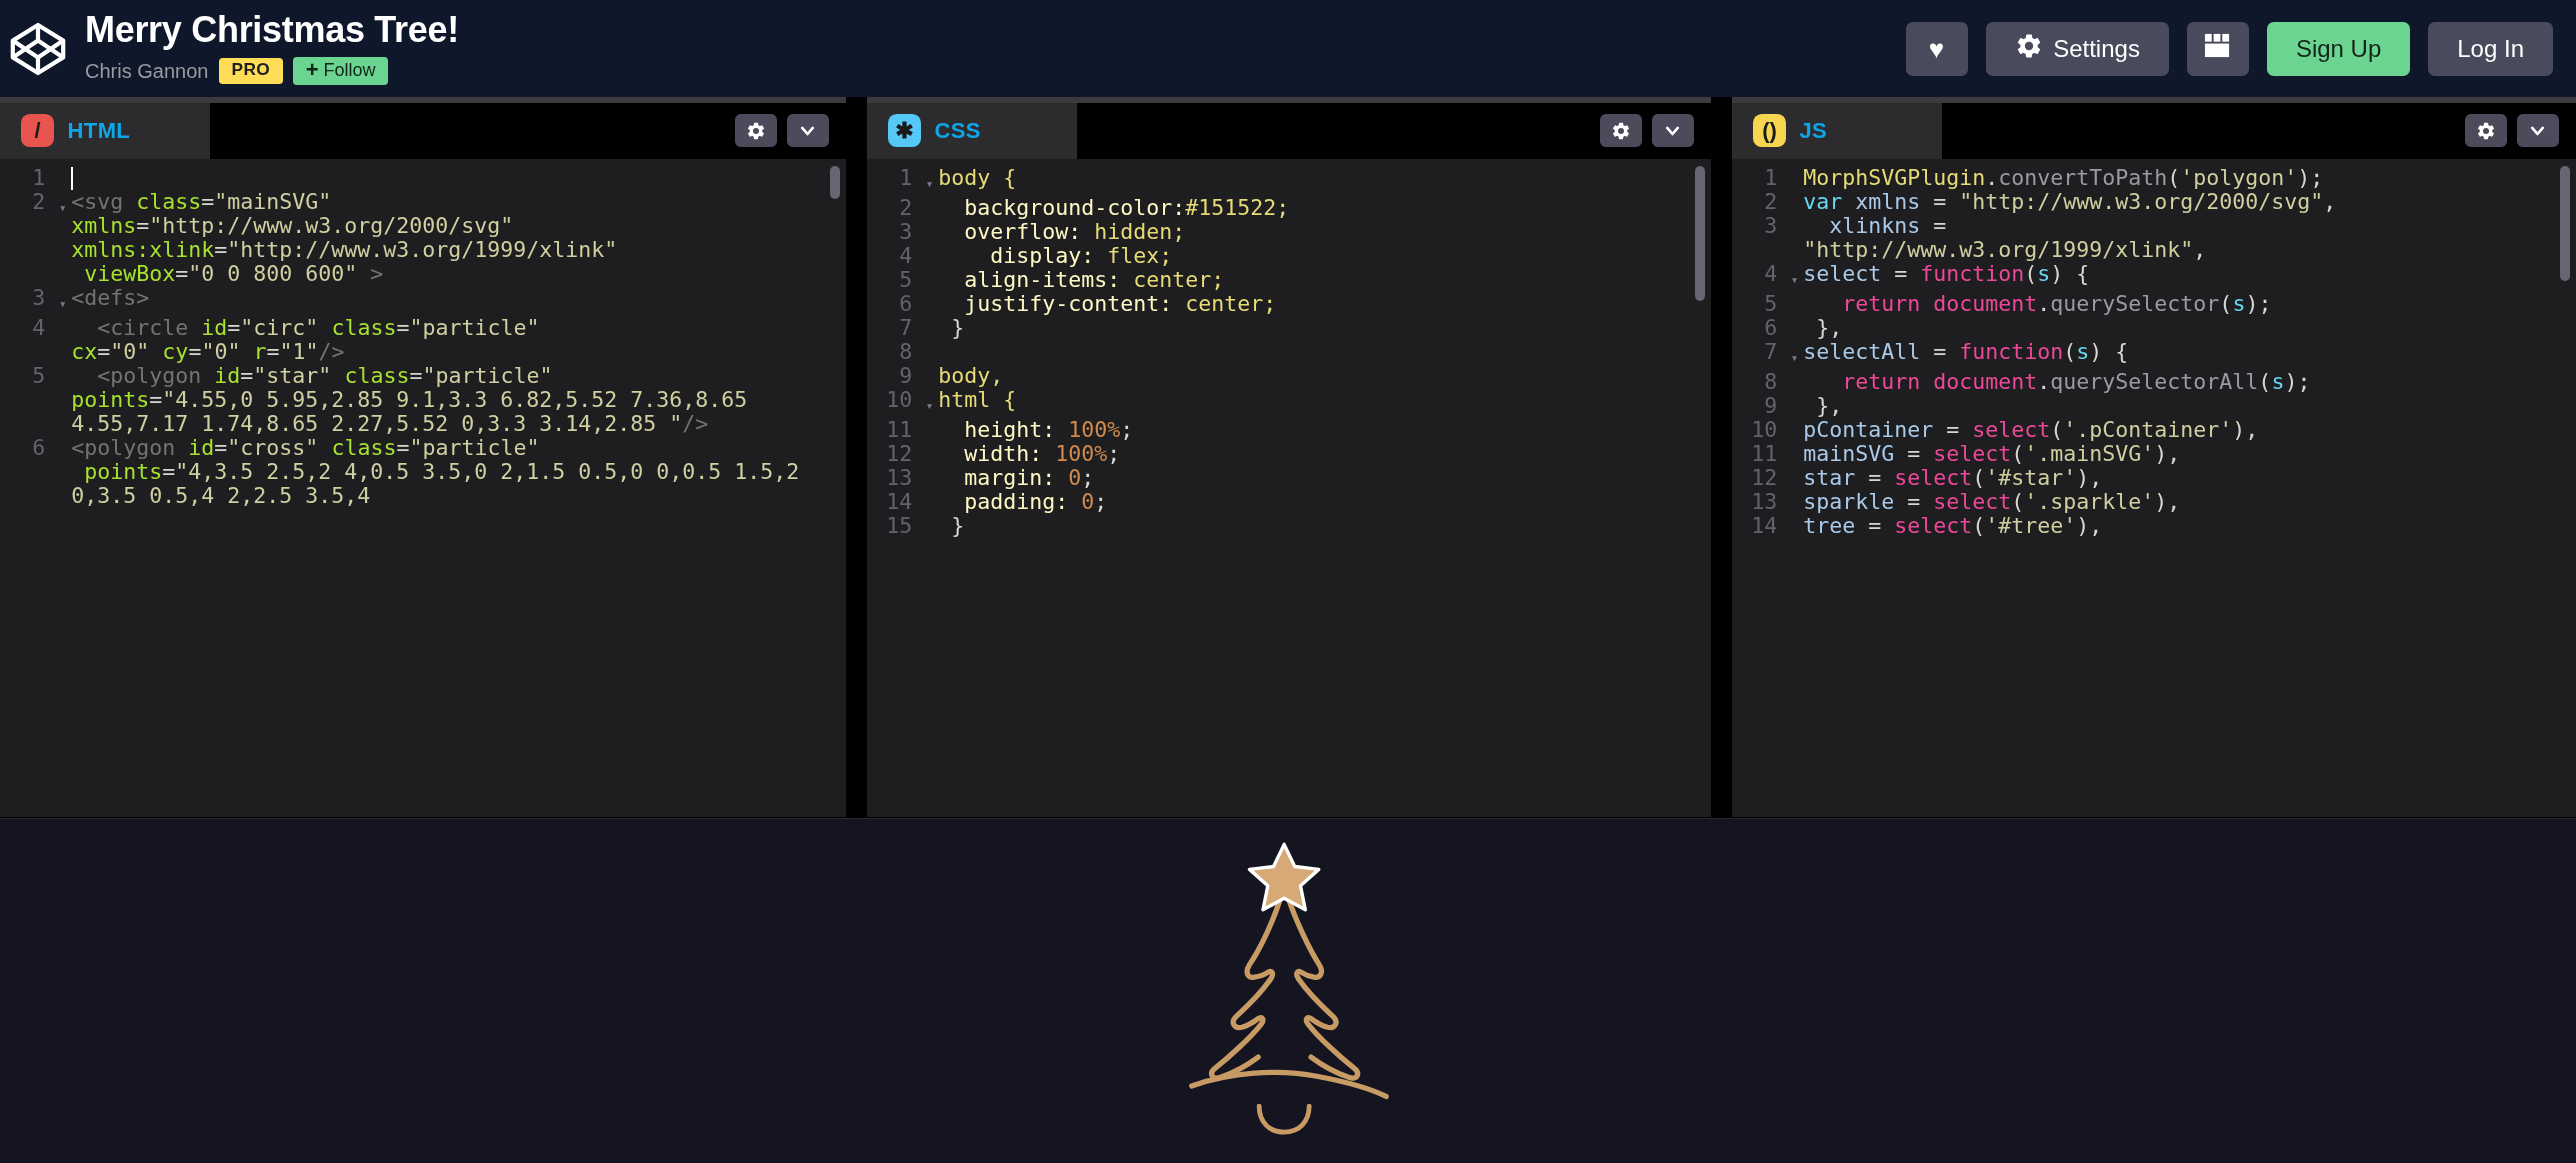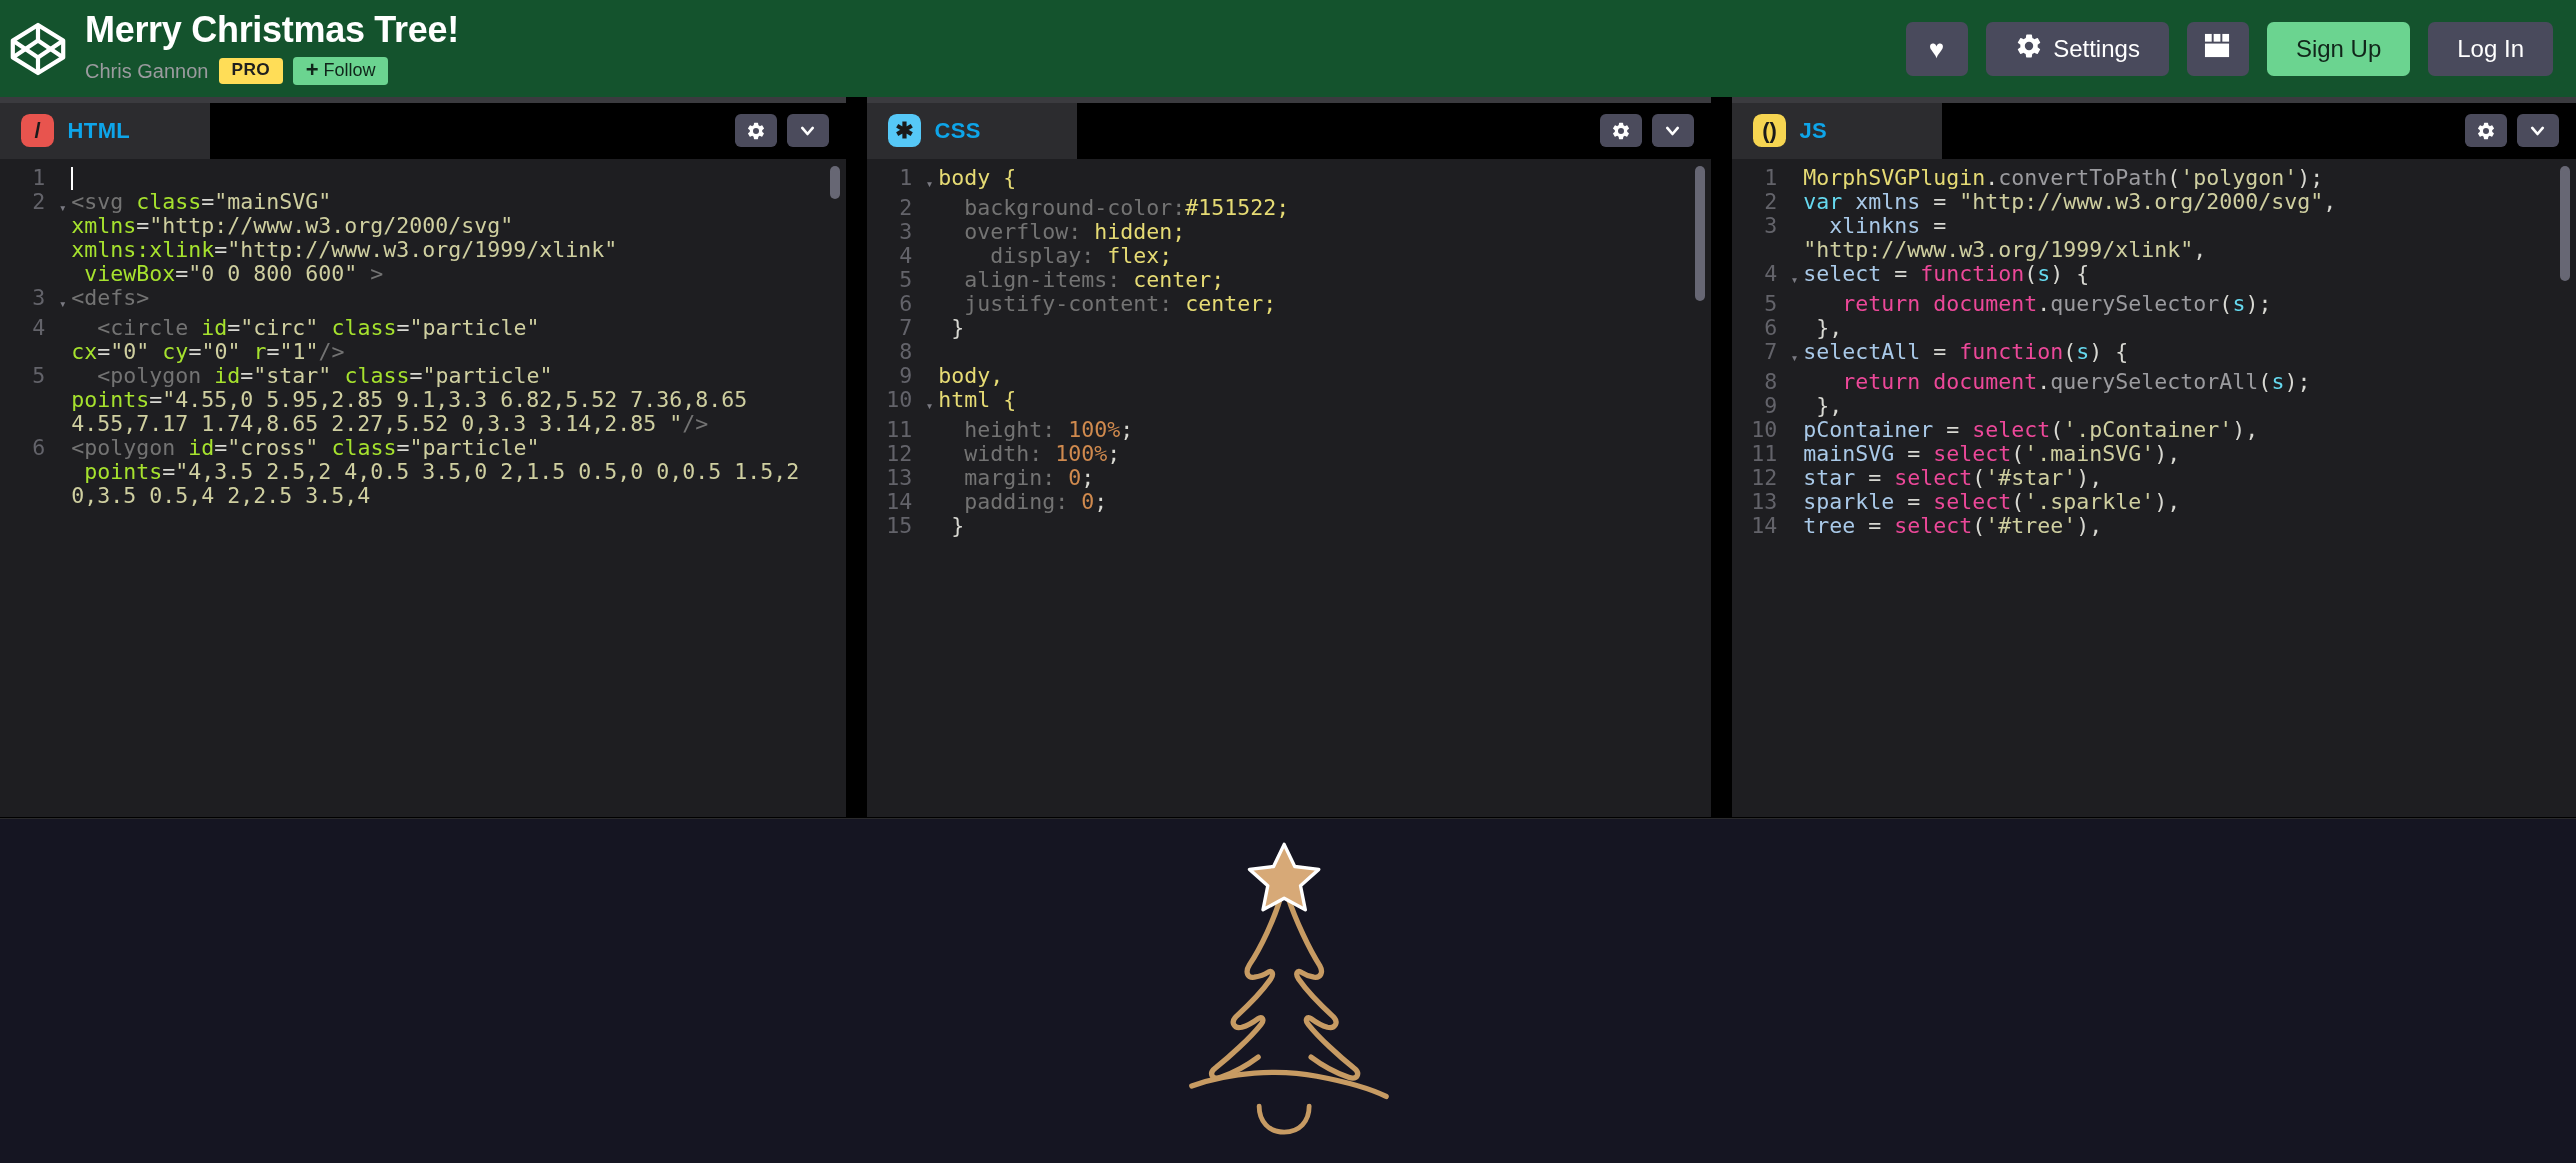--- a/index.html
+++ b/index.html
@@ -8,21 +8,21 @@
     width: 2576px; height: 1163px;
     background: #000000;
     font-family: "Liberation Sans", sans-serif;
     overflow: hidden;
   }
 
   
   .header {
     position: absolute; left: 0; top: 0;
     width: 2576px; height: 97px;
-    background: #14532d;
+    background: #0f172a;
     display: flex; align-items: center;
   }
   .brand-left { display: flex; align-items: center; padding-left: 7.7px; }
   .cp-logo { width: 60px; height: 60px; flex: 0 0 60px; margin-right: 17.3px; }
   .title-block { display: flex; flex-direction: column; justify-content: center; }
   .pen-title {
     color: #ffffff; font-size: 36px; font-weight: bold;
     line-height: 1.0; letter-spacing: -0.3px; margin-bottom: 8.7px;
   }
   .author-row { display: flex; align-items: center; gap: 10.6px; }
@@ -115,21 +115,21 @@
     width: 17.3px; flex: 0 0 17.3px; color: #7a7a82; font-size: 12.5px;
     text-align: center; padding-top: 5.8px;
   }
   .src { flex: 1; padding-right: 25px; word-break: break-word; }
 
   
   .t-tag   { color: #737373; margin-top: 24px; }
   .t-attr  { color: #a6e22e; }
   .t-str   { color: #cfcfa0; }
   .t-punct { color: #d8d8d2; }
-  .t-prop  { color: #737373; }
+  .t-prop  { color: #fef9c3; }
   .t-val   { color: #e6db74; }
   .t-num   { color: #d08a4e; }
   .t-kw    { color: #66d9ef; }
   .t-fn    { color: #ec4899; }
   .t-plain { color: #d8d8d2; }
   .t-meth  { color: #9b9b9f; }
   .t-param { color: #66d9ef; }
   .t-var   { color: #a9c9e8; }
 
   .cursor {

